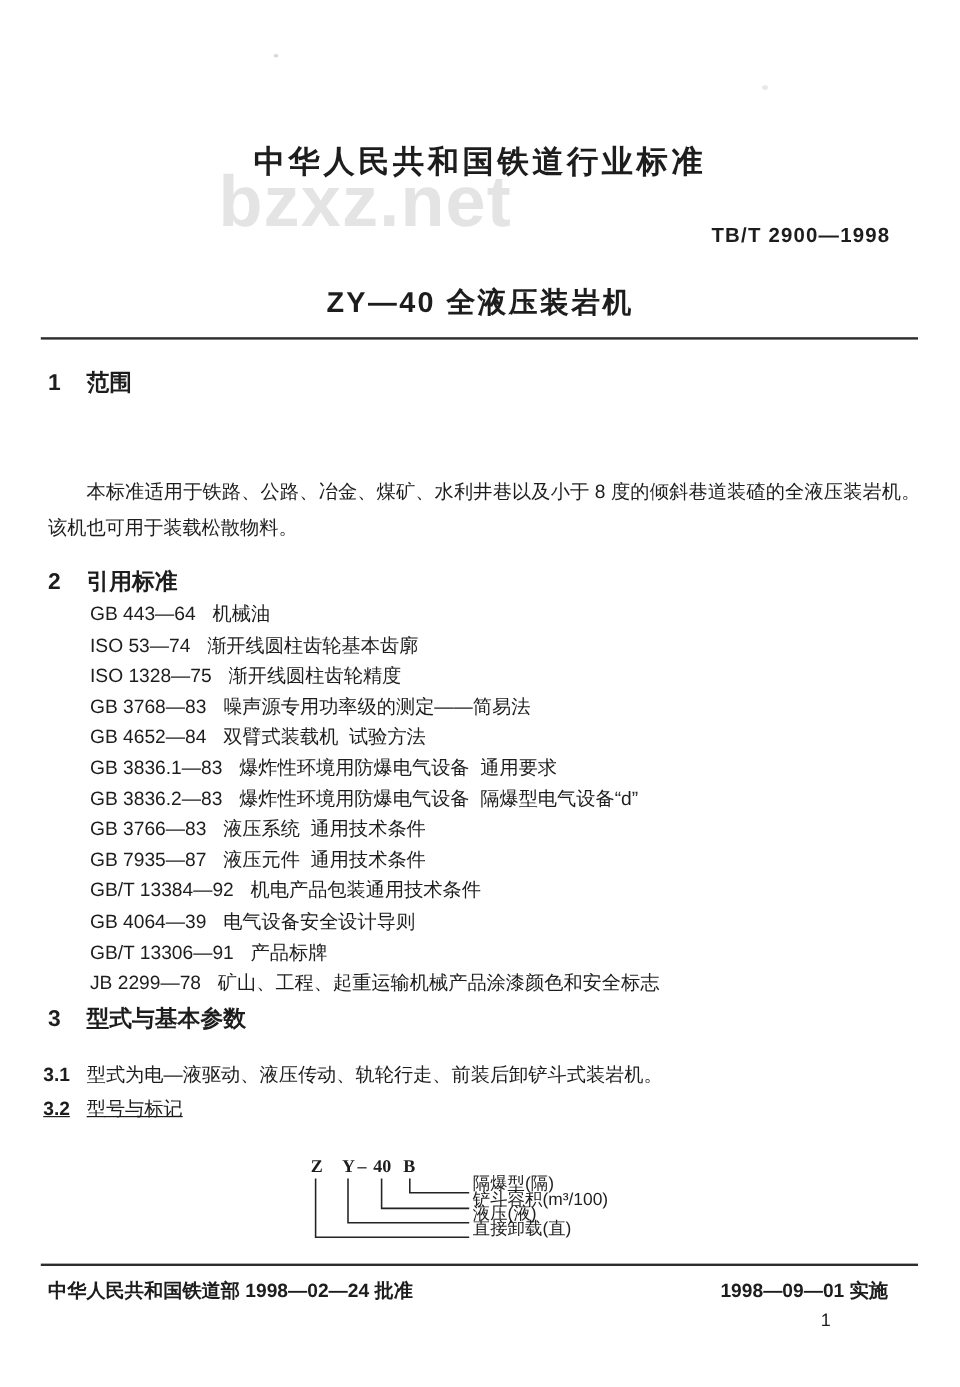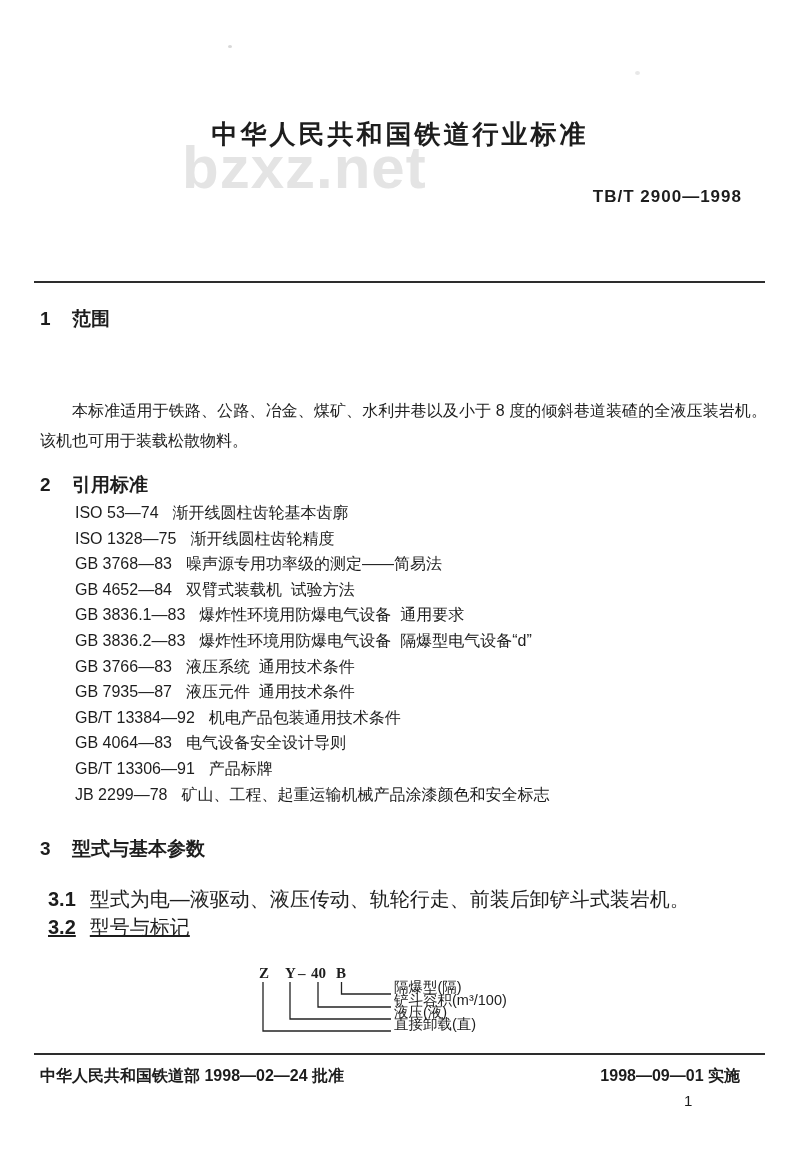--- a/index.html
+++ b/index.html
@@ -98,22 +98,22 @@
     padding: 0;
     list-style: none;
     font-size: 16px;
   }
   .ref-list li { height: 25.6px; line-height: 25.6px; white-space: nowrap; }
   .ref-code { margin-right: 14px; }
   .ref-title { white-space: pre-wrap; }
 
   .clause {
     position: absolute;
-    left: 48px;
-    font-size: 20px;
+    left: 36px;
+    font-size: 16px;
     white-space: nowrap;
   }
   .clause-31 { top: 886px; }
   .clause-32 { top: 914px; text-decoration: underline; }
   .clause .clause-num { font-weight: 700; }
   .clause .clause-text { margin-left: 14px; }
 
   .diagram {
     position: absolute;
     top: 960px;
@@ -179,42 +179,44 @@
 
   <div class="speck speck-1"></div>
   <div class="speck speck-2"></div>
 
   <div class="watermark">bzxz.net</div>
 
   <div class="standard-category">中华人民共和国铁道行业标准</div>
 
   <div class="standard-number">TB/T 2900—1998</div>
 
+  <div class="document-title">ZY—40 全液压装岩机</div>
 
   <div class="rule rule-top"></div>
 
   <div class="sec-heading h-s1">
     <span class="sec-num">1</span><span class="sec-title">范围</span>
   </div>
   <div class="para para-2">本标准适用于铁路、公路、冶金、煤矿、水利井巷以及小于 8 度的倾斜巷道装碴的全液压装岩机。该机也可用于装载松散物料。</div>
 
   <div class="sec-heading h-s2">
     <span class="sec-num">2</span><span class="sec-title">引用标准</span>
   </div>
   <ul class="ref-list">
+    <li><span class="ref-code">GB 443—64</span><span class="ref-title">机械油</span></li>
     <li><span class="ref-code">ISO 53—74</span><span class="ref-title">渐开线圆柱齿轮基本齿廓</span></li>
     <li><span class="ref-code">ISO 1328—75</span><span class="ref-title">渐开线圆柱齿轮精度</span></li>
     <li><span class="ref-code">GB 3768—83</span><span class="ref-title">噪声源专用功率级的测定——简易法</span></li>
     <li><span class="ref-code">GB 4652—84</span><span class="ref-title">双臂式装载机  试验方法</span></li>
     <li><span class="ref-code">GB 3836.1—83</span><span class="ref-title">爆炸性环境用防爆电气设备  通用要求</span></li>
     <li><span class="ref-code">GB 3836.2—83</span><span class="ref-title">爆炸性环境用防爆电气设备  隔爆型电气设备“d”</span></li>
     <li><span class="ref-code">GB 3766—83</span><span class="ref-title">液压系统  通用技术条件</span></li>
     <li><span class="ref-code">GB 7935—87</span><span class="ref-title">液压元件  通用技术条件</span></li>
     <li><span class="ref-code">GB/T 13384—92</span><span class="ref-title">机电产品包装通用技术条件</span></li>
-    <li><span class="ref-code">GB 4064—83</span><span class="ref-title">电气设备安全设计导则</span></li>
+    <li><span class="ref-code">GB 4064—39</span><span class="ref-title">电气设备安全设计导则</span></li>
     <li><span class="ref-code">GB/T 13306—91</span><span class="ref-title">产品标牌</span></li>
     <li><span class="ref-code">JB 2299—78</span><span class="ref-title">矿山、工程、起重运输机械产品涂漆颜色和安全标志</span></li>
   </ul>
 
   <div class="sec-heading h-s3">
     <span class="sec-num">3</span><span class="sec-title">型式与基本参数</span>
   </div>
   <div class="clause clause-31">
     <span class="clause-num">3.1</span><span class="clause-text">型式为电—液驱动、液压传动、轨轮行走、前装后卸铲斗式装岩机。</span>
   </div>

